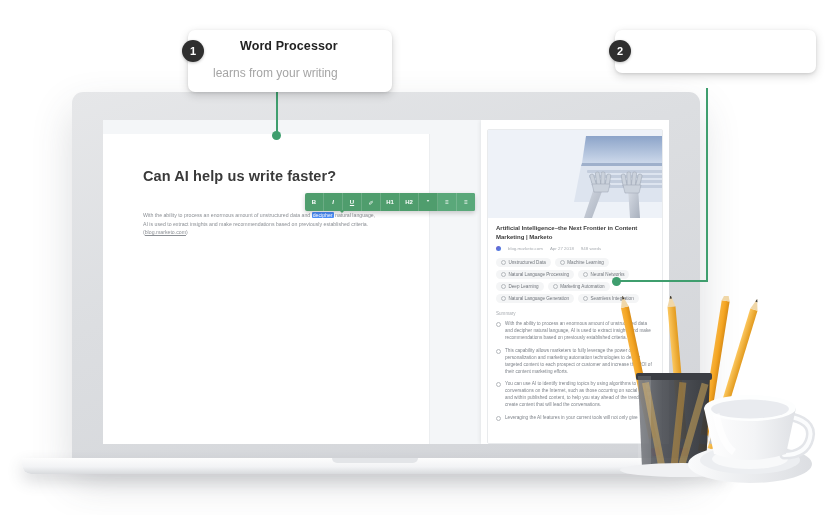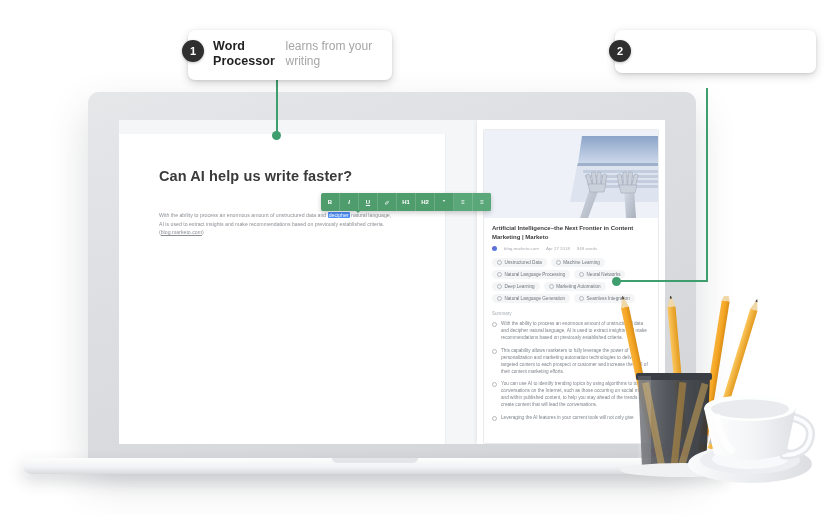--- a/index.html
+++ b/index.html
@@ -9,36 +9,36 @@
   .stage{position:absolute;inset:0;}
 
   
   .callout{position:absolute;background:#ffffff;border-radius:7px;
            box-shadow:0 3px 10px rgba(0,0,0,.16),0 1px 3px rgba(0,0,0,.10);
            display:flex;align-items:flex-start;padding:9px 14px 11px 12px;z-index:40;}
   .badge{width:22px;height:22px;border-radius:50%;background:#2f2f2f;color:#fff;
          font-size:11px;font-weight:bold;display:flex;align-items:center;justify-content:center;
          flex:0 0 22px;margin-top:1px;margin-left:-18px;margin-right:9px;
          box-shadow:0 1px 3px rgba(0,0,0,.25);}
-  .ctext{display:flex;flex-direction:row;}
+  .ctext{display:flex;flex-direction:column;text-align:right;}
   .ctitle{font-size:12.5px;font-weight:bold;color:#232323;line-height:15px;letter-spacing:.1px;}
-  .csub{font-size:12px;color:#a5a5a5;line-height:15px;margin-top:0;}
+  .csub{font-size:12px;color:#a5a5a5;line-height:15px;margin-top:12px;}
 
   #callout-1{left:188px;top:30px;width:178px;}
   #callout-2{left:615px;top:30px;width:175px;}
 
   
   .conn{position:absolute;background:#3f9e6e;z-index:30;}
   .dot{position:absolute;width:9px;height:9px;border-radius:50%;background:#3f9e6e;z-index:31;}
 
   
-  .laptop-lid{position:absolute;left:88px;top:92px;width:608px;height:372px;
+  .laptop-lid{position:absolute;left:72px;top:92px;width:608px;height:372px;
               border-radius:11px 11px 4px 4px;
               background:linear-gradient(160deg,#e6e7e9 0%,#dcdee1 40%,#d2d4d8 100%);
-              box-shadow:0 18px 40px rgba(60,65,75,.18);}
+              box-shadow:0 18px 40px rgba(60,65,75,.18);padding-left:20px;}
   .laptop-screen{position:absolute;left:31px;top:28px;right:31px;bottom:20px;
                  background:#f4f6f8;overflow:hidden;}
   .laptop-base{position:absolute;left:22px;top:458px;width:706px;height:16px;
                border-radius:0 0 9px 9px;
                background:linear-gradient(180deg,#fdfdfd 0%,#f2f3f5 55%,#d8dadd 100%);
                box-shadow:0 7px 16px rgba(60,65,75,.20);}
   .laptop-notch{position:absolute;left:50%;top:0;transform:translateX(-50%);
                 width:86px;height:5px;border-radius:0 0 6px 6px;background:#e3e5e8;}
 
   

